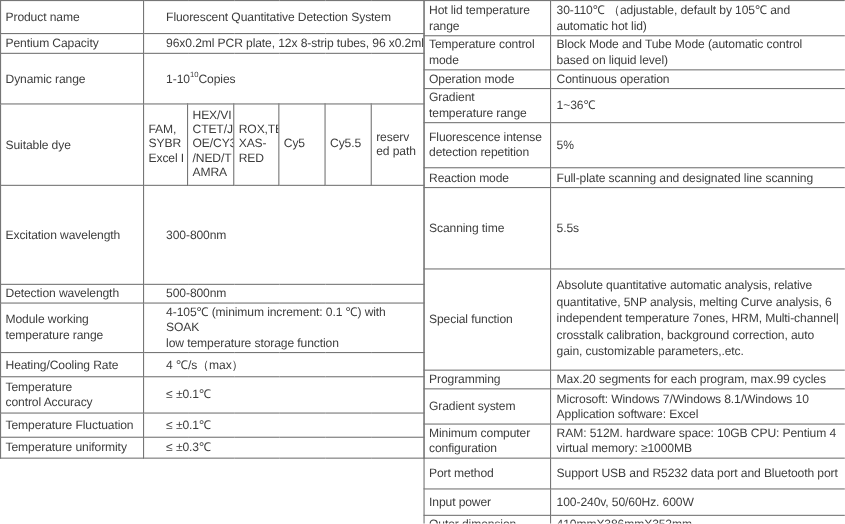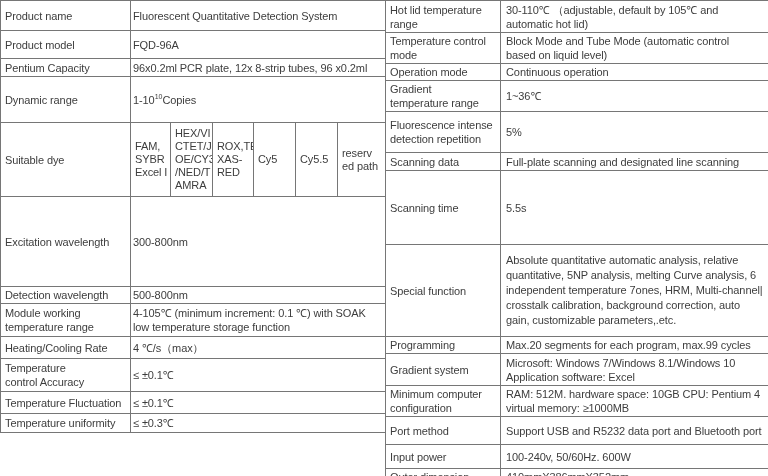--- a/index.html
+++ b/index.html
@@ -14,21 +14,21 @@
   .t-right{width:384px;margin-left:-1px;}
   td{
     border:1px solid var(--border,#767676);
     vertical-align:middle;
     white-space:pre-line;
     line-height:14px;
     padding:1px 3px 1px 4px;
     letter-spacing:-0.1px;
     overflow:hidden;
   }
-  td.val{padding-left:2px;}
+  td.val{padding-left:20px;}
   .t-right td.val{padding-left:5px;}
   td.nw{white-space:nowrap;}
   td.fcell{padding-left:6px;}
   td.dye{line-height:13px;padding:1px 2px 1px 4px;}
   td.big{line-height:15px;}
   sup.pow{font-size:7px;letter-spacing:0;vertical-align:5px;line-height:0;}
 </style>
 </head>
 <body>
 
@@ -41,24 +41,20 @@
         <col style="width:42px">
       <col style="width:41px">
         <col style="width:42px">
         <col style="width:42px">
         <col style="width:48px">
     </colgroup>
     <tbody>
         <tr style="height:30px">
       <td>Product name</td>
       <td class="val" colspan="6">Fluorescent Quantitative Detection System</td>
-    </tr>
-    <tr style="height:28px">
-      <td>Product model</td>
-      <td class="val" colspan="6">FQD-96A</td>
     </tr>
     <tr style="height:18px">
       <td>Pentium Capacity</td>
       <td class="val nw" colspan="6">96x0.2ml PCR plate, 12x 8-strip tubes, 96 x0.2ml</td>
     </tr>
     <tr style="height:46px">
       <td>Dynamic range</td>
       <td class="val" colspan="6"><span>1-10</span><sup class="pow">10</sup><span>Copies</span></td>
     </tr>
     <tr style="height:74px">
@@ -139,21 +135,21 @@
       <td>Gradient
 temperature range</td>
       <td class="val">1~36℃</td>
     </tr>
     <tr style="height:41px">
       <td>Fluorescence intense
 detection repetition</td>
       <td class="val">5%</td>
     </tr>
     <tr style="height:18px">
-      <td>Scanning data</td>
+      <td>Reaction mode</td>
       <td class="val nw">Full-plate scanning and designated line scanning</td>
     </tr>
     <tr style="height:74px">
       <td>Scanning time</td>
       <td class="val">5.5s</td>
     </tr>
     <tr style="height:92px">
       <td>Special function</td>
       <td class="val big">Absolute quantitative automatic analysis, relative quantitative, 5NP analysis, melting Curve analysis, 6 independent temperature 7ones, HRM, Multi-channel| crosstalk calibration, background correction, auto gain, customizable parameters,.etc.</td>
     </tr>

